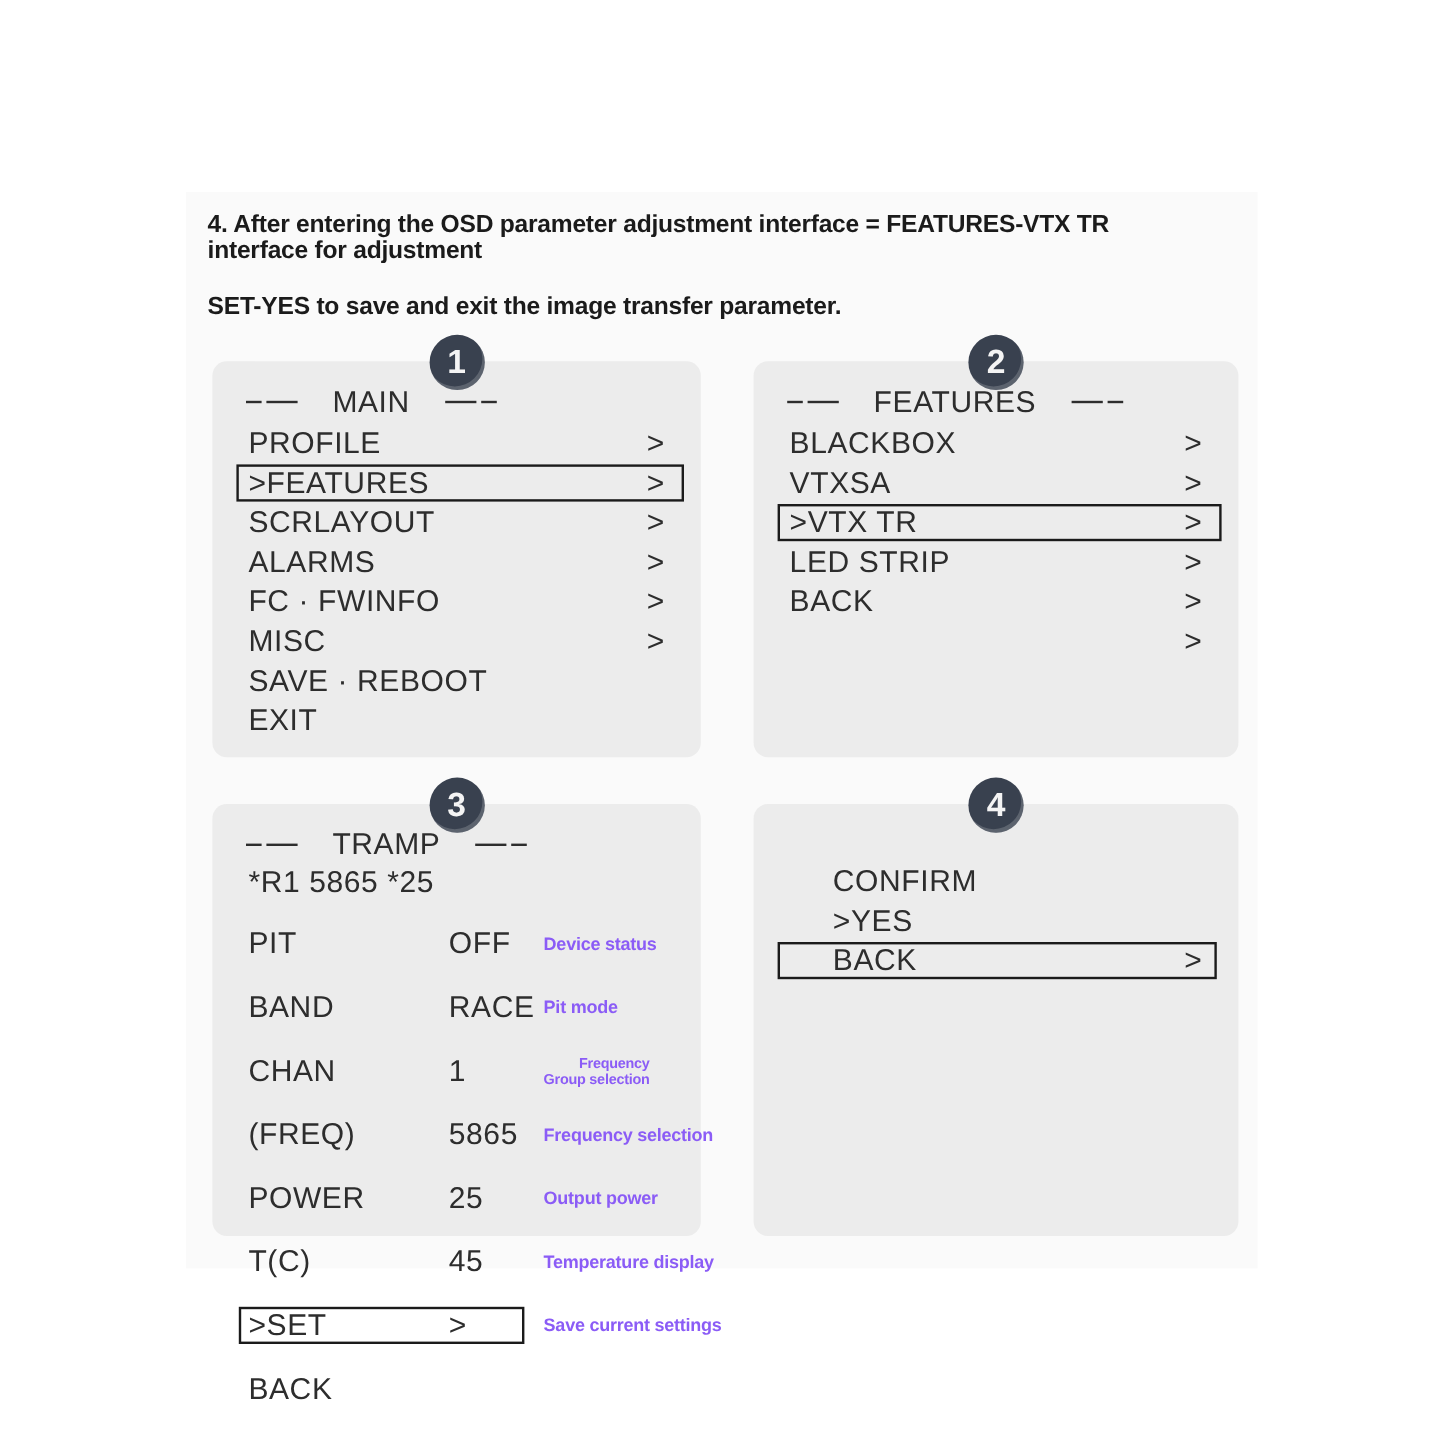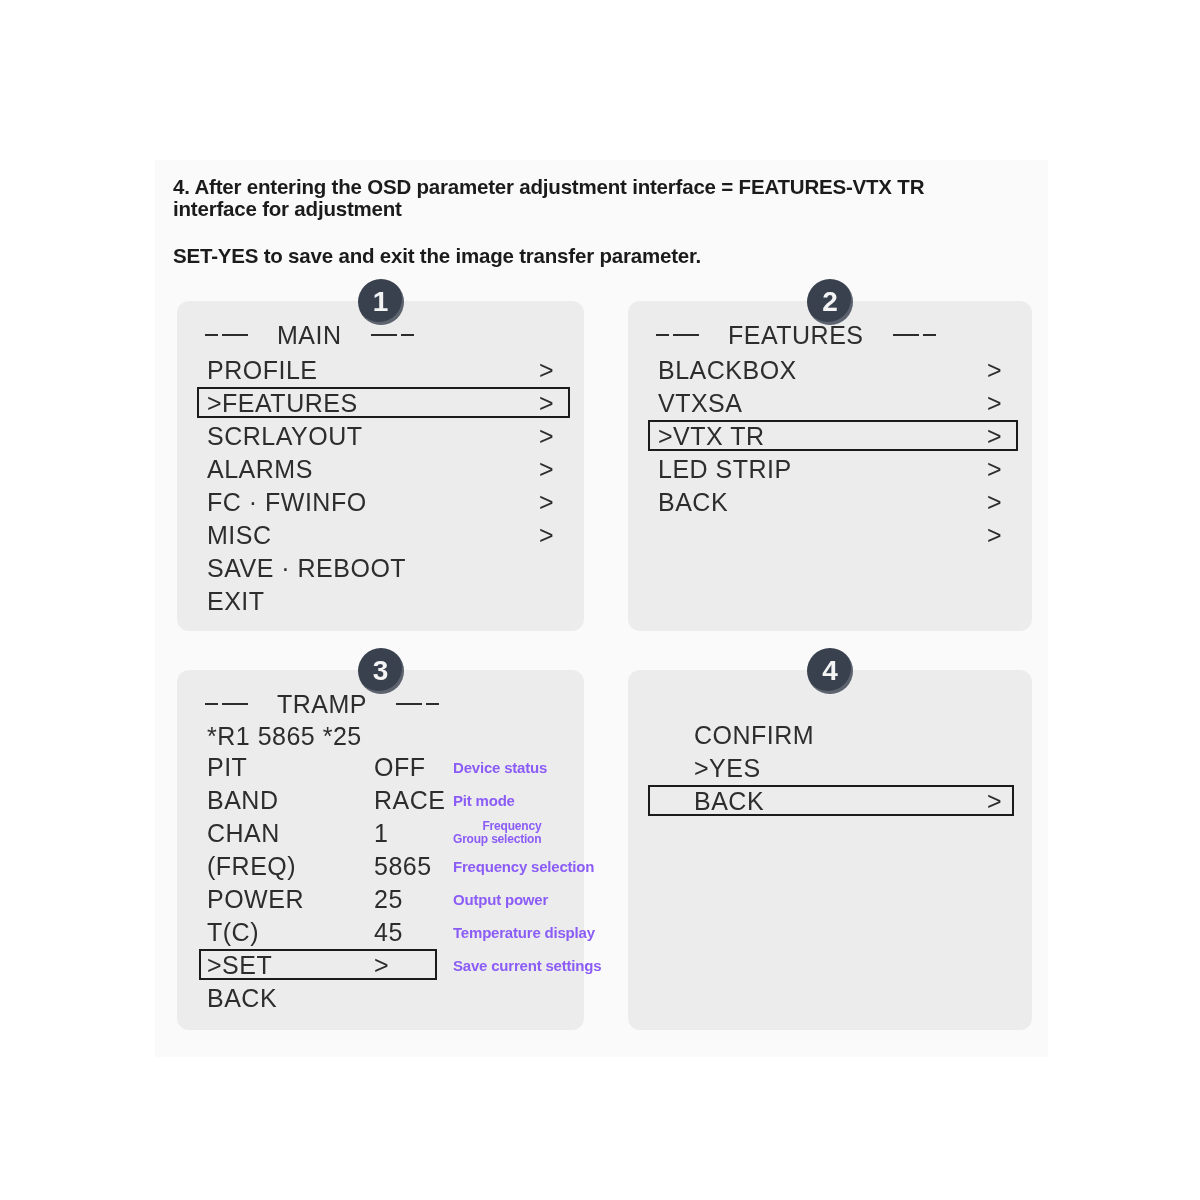--- a/index.html
+++ b/index.html
@@ -97,21 +97,21 @@
   .rowbox {
     position: absolute; left: 20px; right: 14px; top: 1px; bottom: 1px;
     border: 2px solid #1b1b1b;
   }
 
   
   .status-row { position: relative; height: 28px; }
   .status-row .label {
     position: absolute; left: 30px; top: 50%; transform: translateY(-50%);
   }
-  .tramp-row { position: relative; height: 33px; }
+  .tramp-row { position: relative; height: 33px; margin-top: 20px; }
   .tramp-row .label {
     position: absolute; left: 30px; top: 50%; transform: translateY(-50%);
   }
   .tramp-row .value {
     position: absolute; left: 197px; top: 50%; transform: translateY(-50%);
   }
   .tramp-row .note {
     position: absolute; left: 276px; top: 50%; transform: translateY(-50%);
     font-size: 15px; font-weight: bold; color: #8b5cf6;
     letter-spacing: -0.2px; white-space: nowrap;

